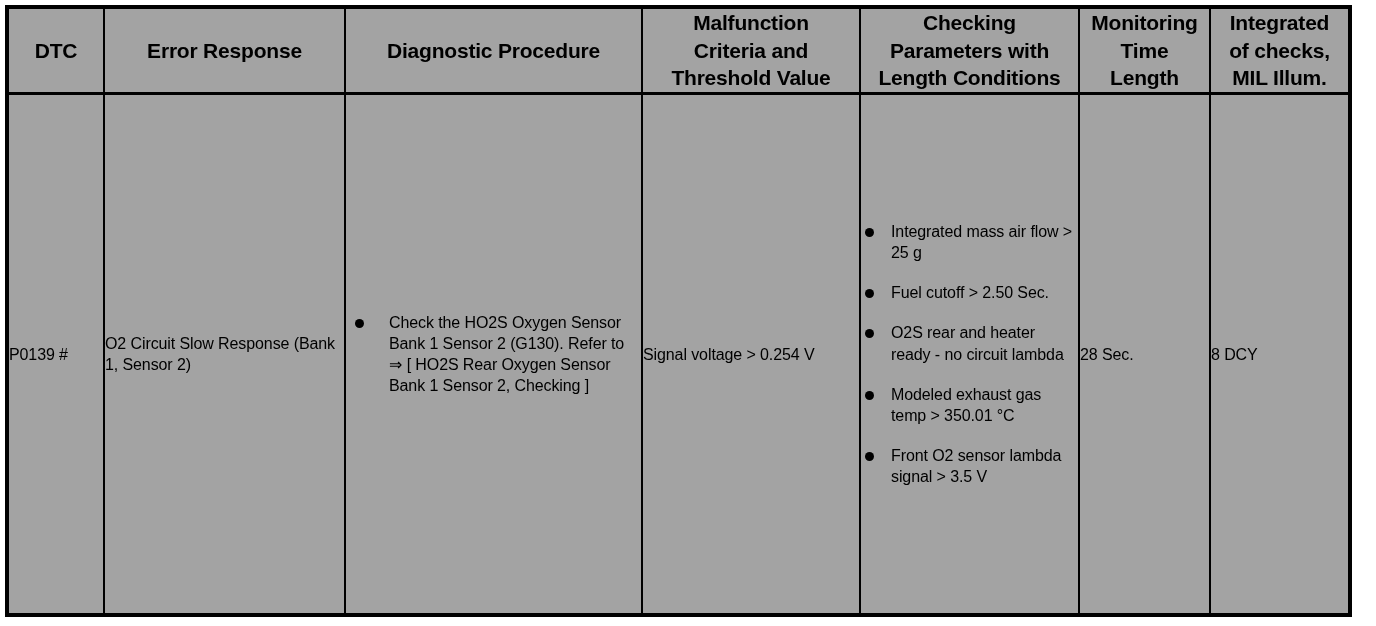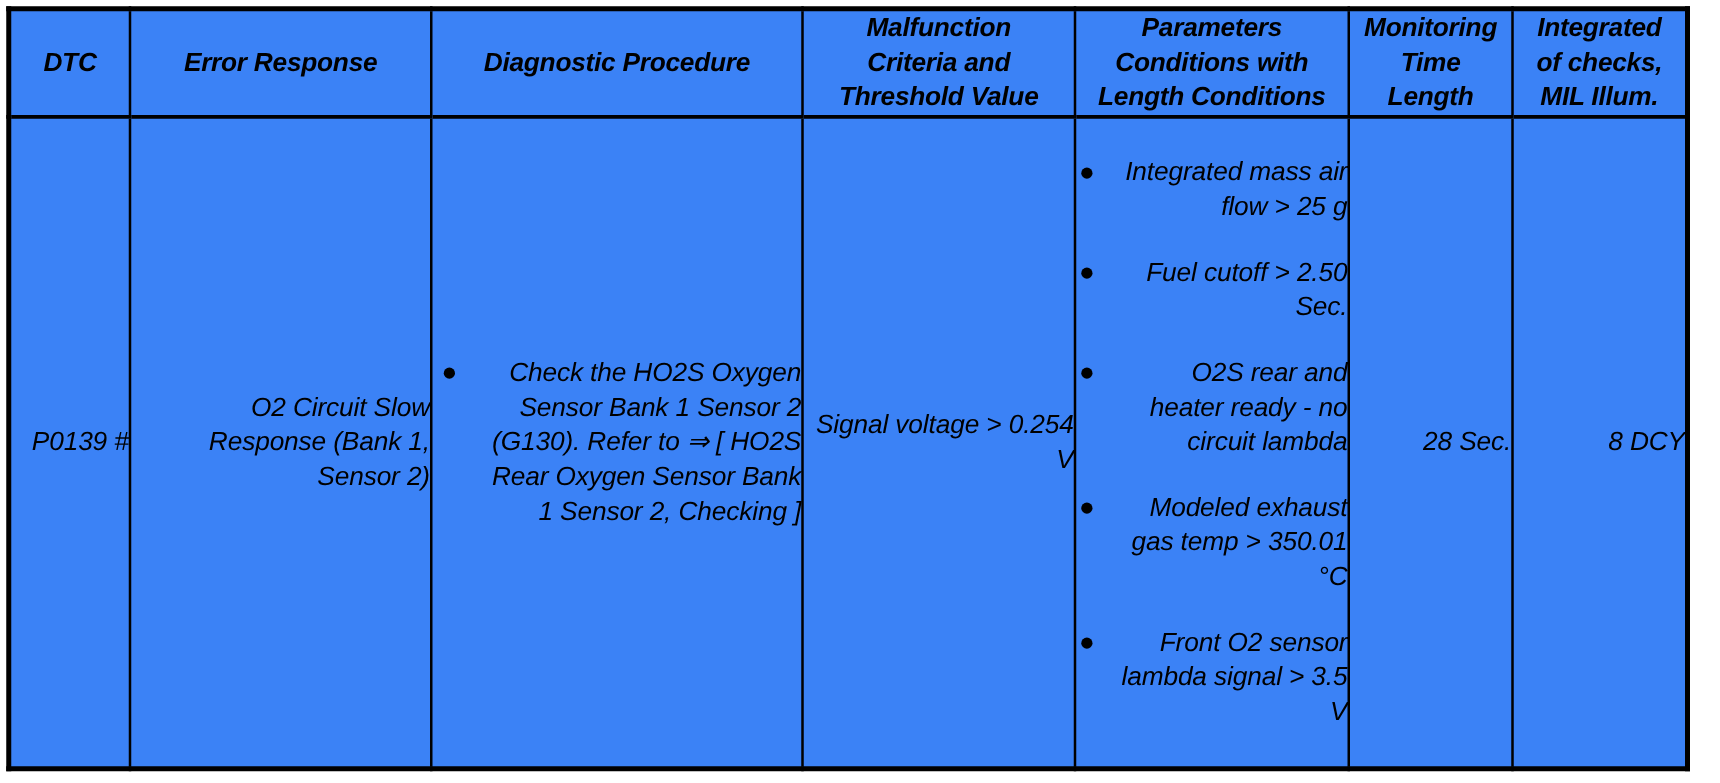--- a/index.html
+++ b/index.html
@@ -33,39 +33,38 @@
     table-layout: fixed;
     border: 4px solid #000000;
     background: #ffffff;
   }
 
   table.dtc-table th,
   table.dtc-table td {
     border-left: 2px solid #000000;
     border-right: 2px solid #000000;
     padding: 0;
-    background: #3b82f6;
-    font-style: italic;
+    background: #a3a3a3;
   }
 
   thead th {
     border-bottom: 3px solid #000000;
     text-align: center;
     vertical-align: middle;
     font-weight: bold;
     font-size: 21px;
     line-height: 1.32;
     padding: 6px 4px 8px 4px;
     letter-spacing: -0.2px;
   }
 
   tbody td {
     vertical-align: middle;
-    text-align: right;
-    font-size: 21px;
+    text-align: left;
+    font-size: 16px;
     line-height: 1.32;
     padding: 6px 7px;
     letter-spacing: -0.1px;
   }
 
   
   .col-dtc      { width: 97px; }
   .col-error    { width: 241px; }
   .col-diag     { width: 297px; }
   .col-malf     { width: 218px; }
@@ -95,21 +94,21 @@
   .bullet-list .bullet-dot {
     position: absolute;
     left: 6px;
     top: 0.44em;
     width: 9px;
     height: 9px;
     border-radius: 50%;
     background: #000000;
   }
 
-  .cell-diag .bullet-list li { padding-left: 32px; }
+  .cell-diag .bullet-list li { padding-left: 43px; }
   .cell-diag .bullet-list .bullet-dot { left: 9px; }
 
   .cell-second .bullet-list li { padding-left: 30px; }
   .cell-second .bullet-list .bullet-dot { left: 4px; }
 
   .bullet-text { display: block; }
 </style>
 </head>
 <body>
 
@@ -134,22 +133,22 @@
         </th>
         <th>
           <span>Diagnostic Procedure</span>
         </th>
         <th>
           <span>Malfunction</span><br>
           <span>Criteria and</span><br>
           <span>Threshold Value</span>
         </th>
         <th>
-          <span>Parameters</span><br>
-          <span>Conditions with</span><br>
+          <span>Checking</span><br>
+          <span>Parameters with</span><br>
           <span>Length Conditions</span>
         </th>
         <th>
           <span>Monitoring</span><br>
           <span>Time</span><br>
           <span>Length</span>
         </th>
         <th>
           <span>Integrated</span><br>
           <span>of checks,</span><br>

